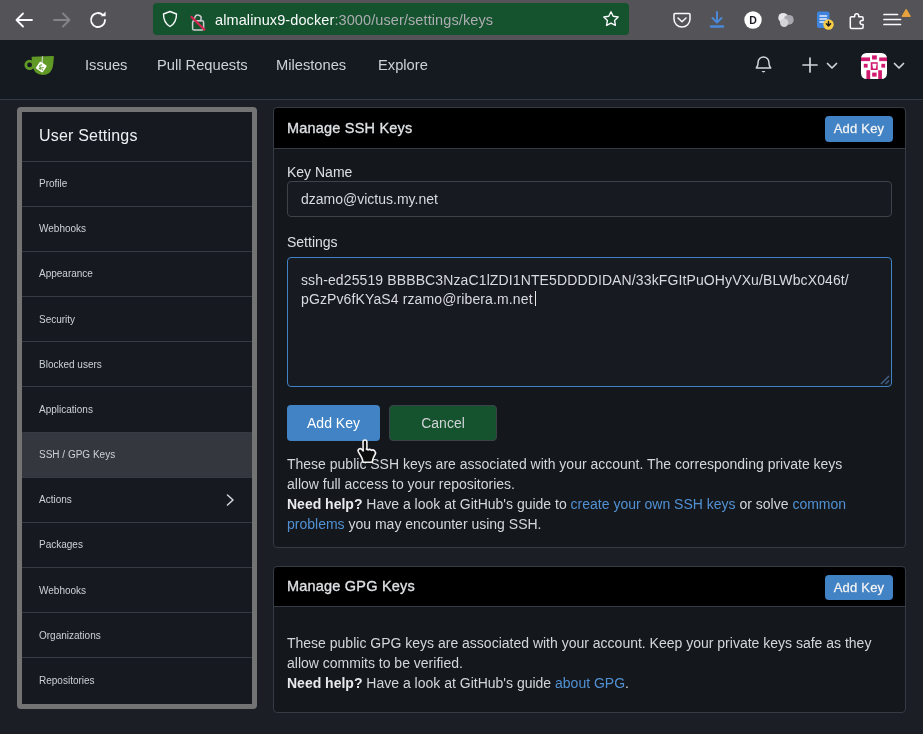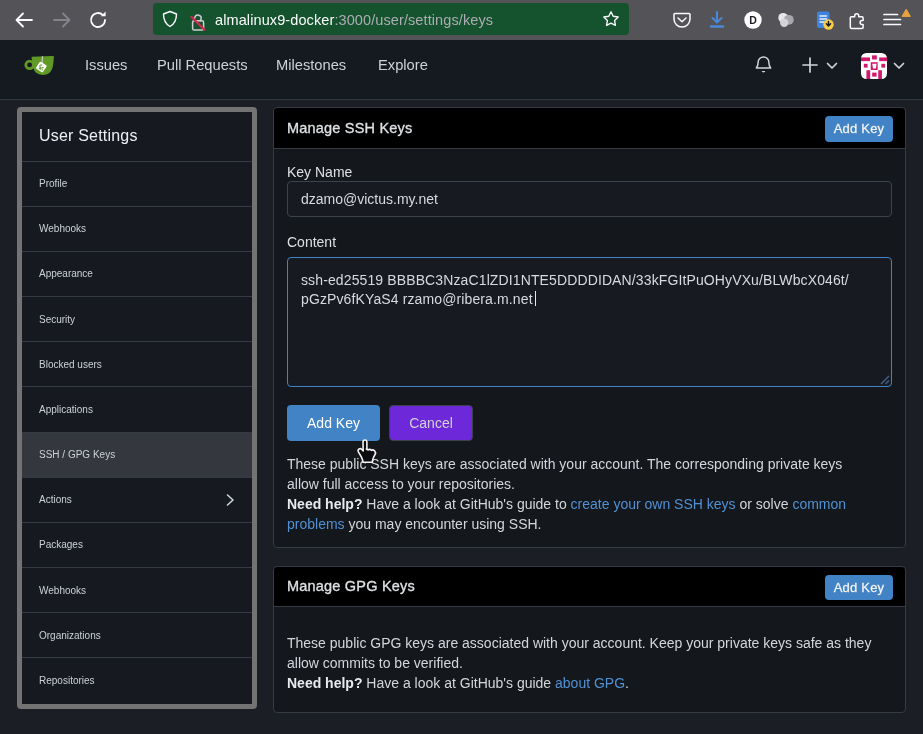--- a/index.html
+++ b/index.html
@@ -80,21 +80,21 @@
     padding:13px 13px; font-size:14px; line-height:19px; color:#d7dade; letter-spacing:0.12px;
     position:relative;
   }
   .caret { display:inline-block; width:1.3px; height:15px; background:#e8e8e8; vertical-align:-2px; margin-left:2px; }
   .btnrow { margin-top:18px; display:flex; gap:9px; }
   .btn-primary {
     width:93px; height:36px; border-radius:4px; background:#4183c4;
     color:#fff; font-size:14px; display:flex; align-items:center; justify-content:center;
   }
   .btn-basic {
-    width:84px; height:36px; border-radius:4px; background:#6d28d9;
+    width:108px; height:36px; border-radius:4px; background:#14532d;
     border:1px solid #3b424a; color:#d0d3d6; font-size:14px;
     display:flex; align-items:center; justify-content:center;text-align:center;
   }
   .help { margin-top:13px; font-size:14px; line-height:20px; color:#d3d7db; }
   .help b { color:#e8eaed; }
   .help a { color:#5191d3; text-decoration:none; }
   .mt17 { margin-top:17px; margin-bottom:6px; }
 </style>
 </head>
 <body>
@@ -239,21 +239,21 @@
   <a>Organizations</a>
   <a>Repositories</a>
 </div>
 
 <div id="main">
   <div class="box">
     <div class="bh">Manage SSH Keys <span class="btn-sm">Add Key</span></div>
     <div class="bb">
       <label>Key Name</label>
       <div class="inp">dzamo@victus.my.net</div>
-      <label class="mt17">Content</label>
+      <label class="mt17">Settings</label>
       <div class="ta">ssh-ed25519 BBBBC3NzaC1lZDI1NTE5DDDDIDAN/33kFGItPuOHyVXu/BLWbcX046t/<br>pGzPv6fKYaS4 rzamo@ribera.m.net<span class="caret"></span>
         <svg style="position:absolute;right:1px;bottom:1px" width="12" height="12" viewBox="0 0 12 12">
           <path d="M11 3 L3 11 M11 7.5 L7.5 11" stroke="#41638a" stroke-width="1.4"></path>
         </svg>
       </div>
       <div class="btnrow">
         <div class="btn-primary">Add Key</div>
         <div class="btn-basic">Cancel</div>
       </div>
       <div class="help">

